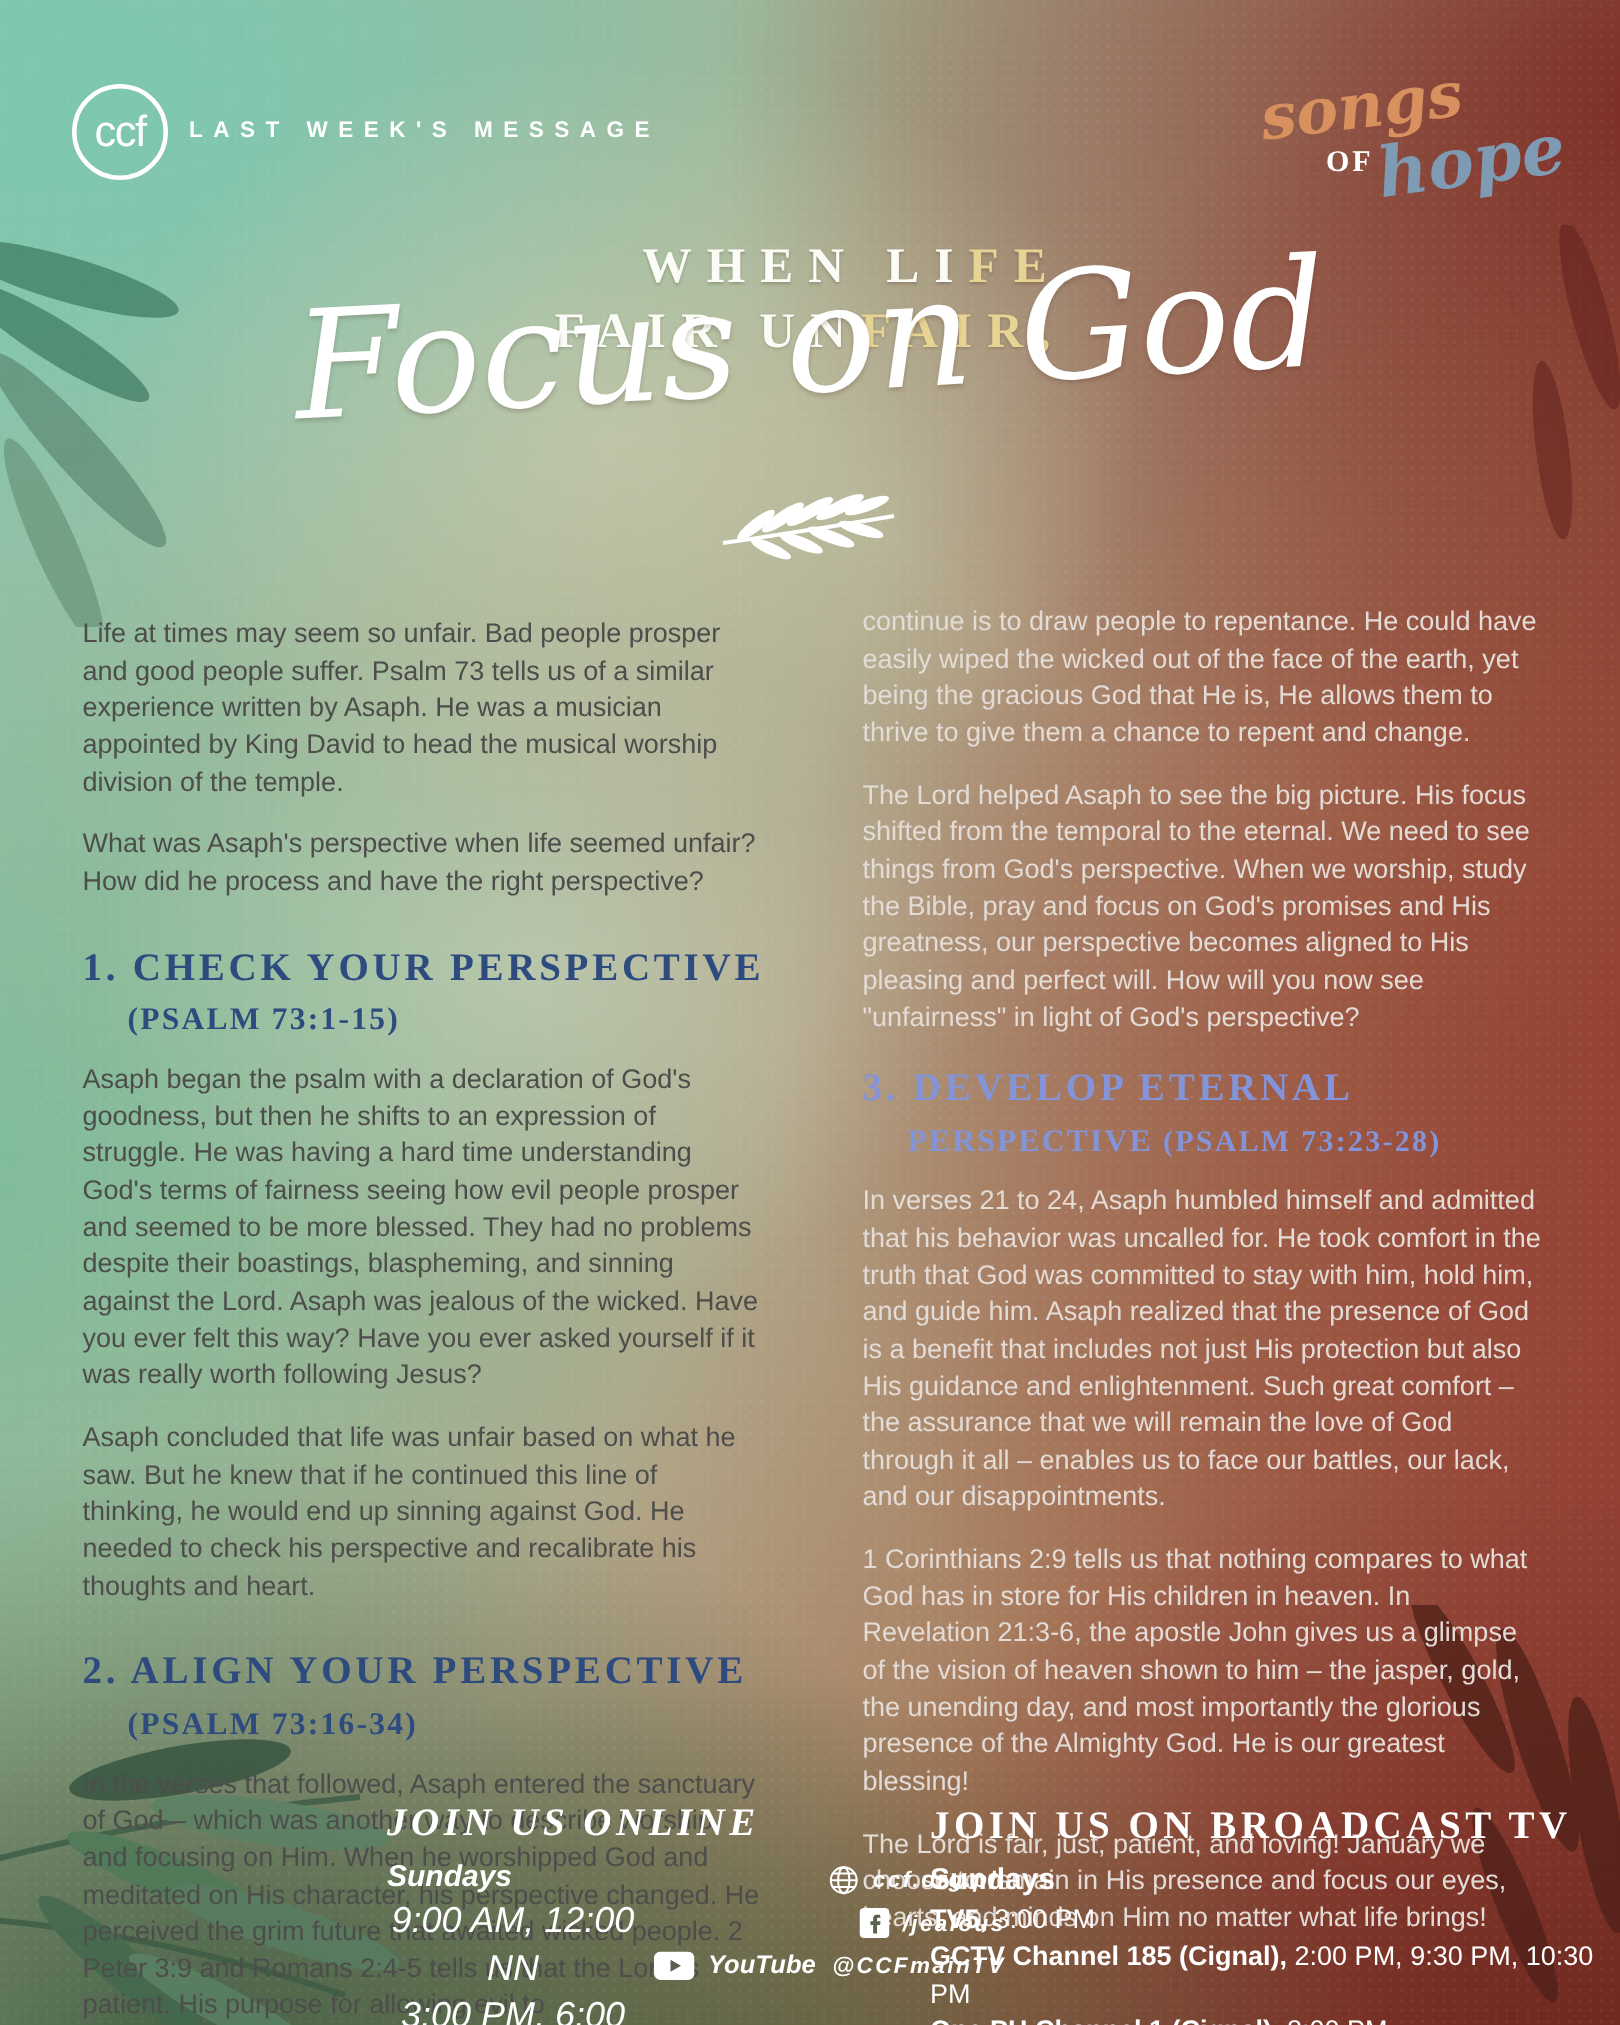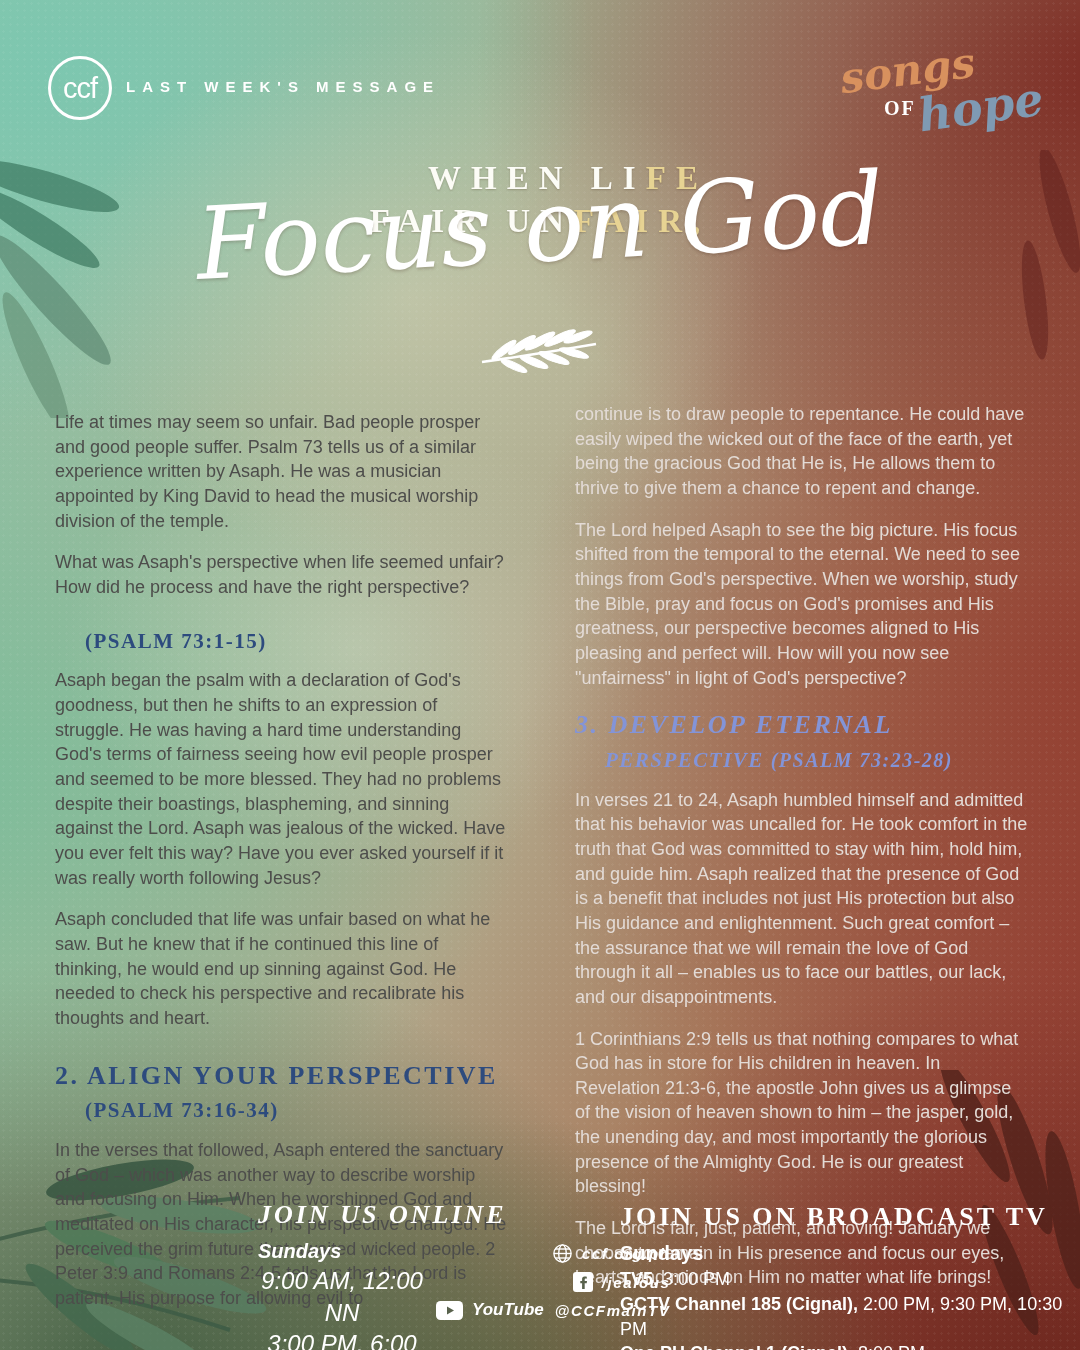--- a/index.html
+++ b/index.html
@@ -46,21 +46,21 @@
     transform:rotate(-3deg);text-shadow:0 2px 3px rgba(60,30,20,.2);}
   .laurel{position:absolute;left:478px;top:320px;}
   
   .col{position:absolute;font-size:18px;line-height:1.37;margin-top:19px;}
   .col p{margin:0 0 17px;}
   .col-left{left:55px;top:391px;width:455px;color:#4d4d4b;}
   .col-right{left:575px;top:383px;width:455px;color:#e3dbd6;}
   .sec-h{font-family:"Liberation Serif",serif;font-weight:bold;color:#2d4b7e;margin:27px 0 13px;}
   .sec-h .l1{font-size:26px;letter-spacing:2.5px;}
   .sec-h .l2{font-size:21px;letter-spacing:1.5px;padding-left:30px;margin-top:3px;}
-  .sec-h3{color:#8394d8;margin-top:10px;font-style:italic;}
+  .sec-h3{color:#8394d8;margin-top:10px;}
   .sec-h3 .ref{font-size:20px;}
   
   .f-title{font-family:"Liberation Serif",serif;font-weight:bold;font-size:26px;
     letter-spacing:3px;color:#fff;margin:0 0 10px;}
   .online{position:absolute;left:258px;top:1200px;color:#fff;font-style:italic;}
   .online .row{display:flex;}
   .sched{width:168px;}
   .day{font-weight:bold;font-size:20px;margin-bottom:2px;}
   .times{font-size:24px;line-height:1.32;text-align:center;}
   .links{margin-left:10px;padding-top:3px;}
@@ -139,20 +139,21 @@
       <ellipse cx="56" cy="42" rx="15" ry="3.6" transform="rotate(22 56 42)"></ellipse>
       <ellipse cx="76" cy="38" rx="16" ry="3.6" transform="rotate(20 76 38)"></ellipse>
       <ellipse cx="96" cy="33" rx="15" ry="3.4" transform="rotate(16 96 33)"></ellipse>
     </g>
   </svg>
 
   <div class="col col-left">
     <p>Life at times may seem so unfair. Bad people prosper and good people suffer. Psalm 73 tells us of a similar experience written by Asaph. He was a musician appointed by King David to head the musical worship division of the temple.</p>
     <p>What was Asaph's perspective when life seemed unfair? How did he process and have the right perspective?</p>
     <div class="sec-h">
+      <div class="l1"><span>1.</span> <span>CHECK YOUR PERSPECTIVE</span></div>
       <div class="l2">(PSALM 73:1-15)</div>
     </div>
     <p>Asaph began the psalm with a declaration of God's goodness, but then he shifts to an expression of struggle. He was having a hard time understanding God's terms of fairness seeing how evil people prosper and seemed to be more blessed. They had no problems despite their boastings, blaspheming, and sinning against the Lord. Asaph was jealous of the wicked. Have you ever felt this way? Have you ever asked yourself if it was really worth following Jesus?</p>
     <p>Asaph concluded that life was unfair based on what he saw. But he knew that if he continued this line of thinking, he would end up sinning against God. He needed to check his perspective and recalibrate his thoughts and heart.</p>
     <div class="sec-h">
       <div class="l1"><span>2.</span> <span>ALIGN YOUR PERSPECTIVE</span></div>
       <div class="l2">(PSALM 73:16-34)</div>
     </div>
     <p>In the verses that followed, Asaph entered the sanctuary of God – which was another way to describe worship and focusing on Him. When he worshipped God and meditated on His character, his perspective changed. He perceived the grim future that awaited wicked people. 2 Peter 3:9 and Romans 2:4-5 tells us that the Lord is patient. His purpose for allowing evil to</p>
   </div>

